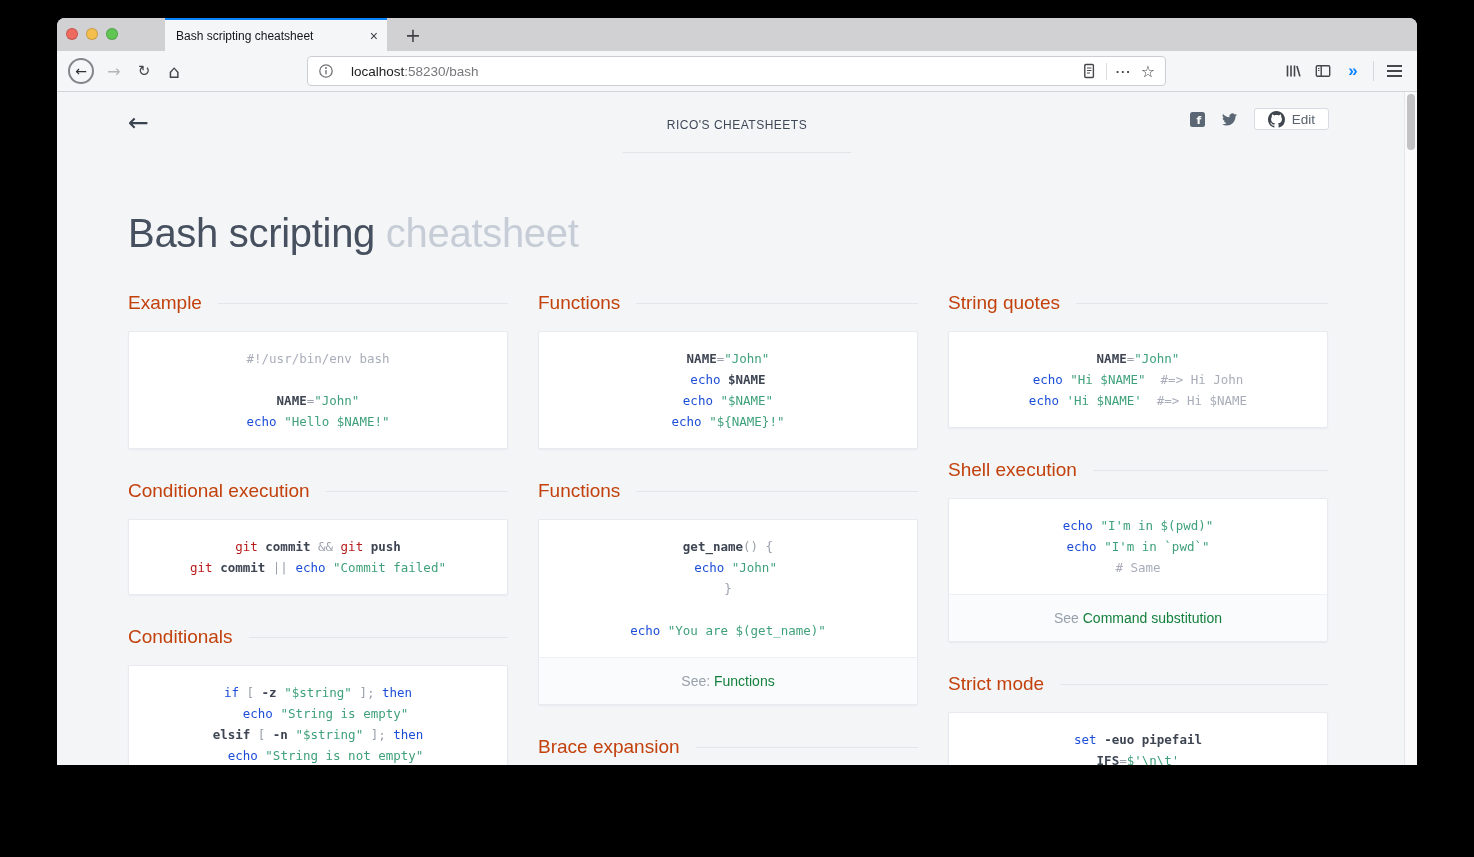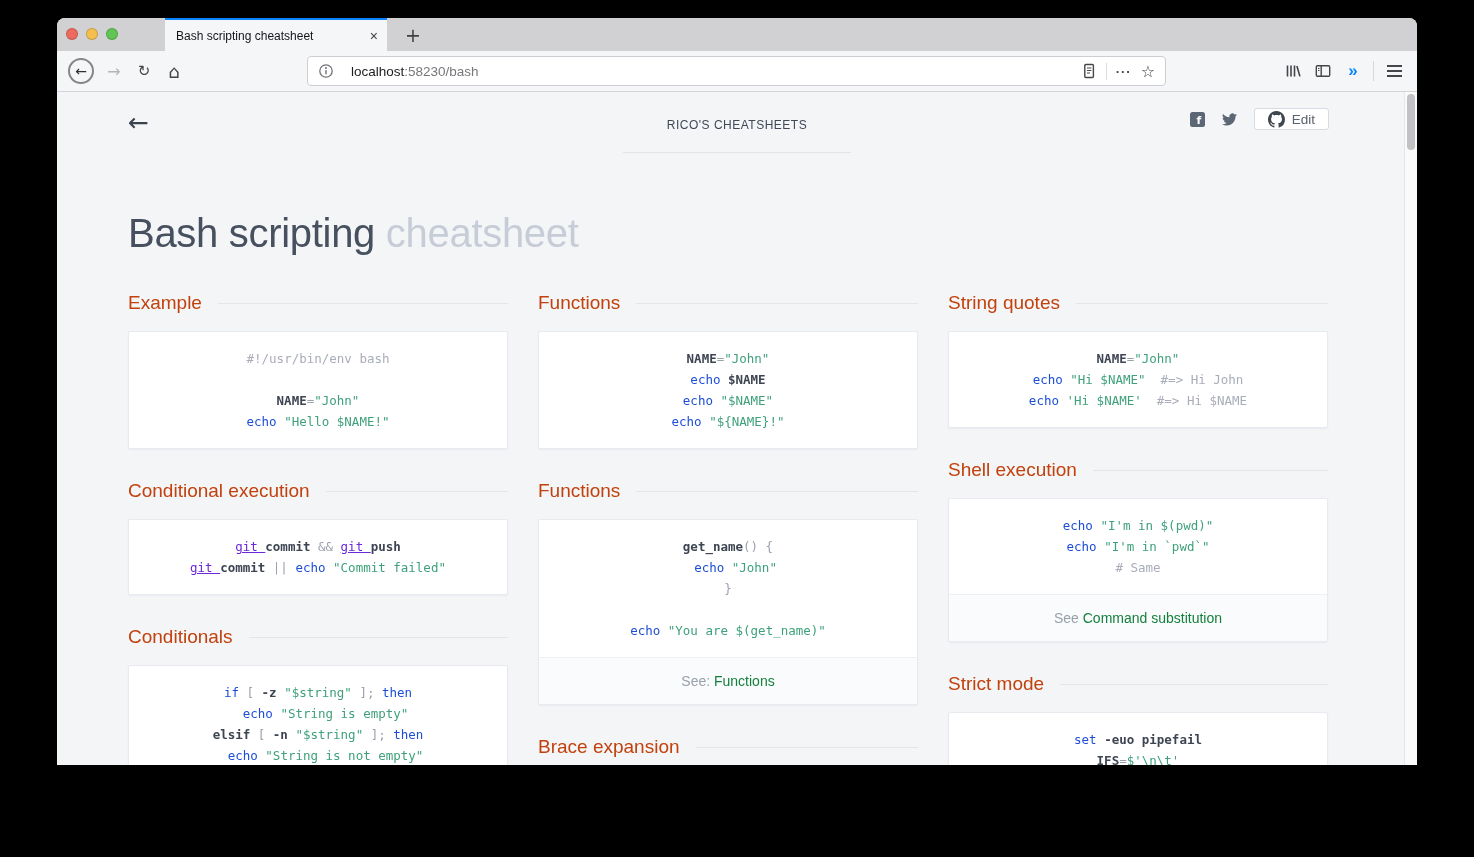--- a/index.html
+++ b/index.html
@@ -61,21 +61,21 @@
 
   .grid { display:grid; grid-template-columns:380px 380px 380px; column-gap:30px; margin:34px 0 0 71px; align-items:start; }
   .section + .section { margin-top:30px; }
   .sec-head { display:flex; align-items:center; height:24px; margin-bottom:16px; }
   .sec-title { font-size:19px; font-weight:400; color:#c2410c; white-space:nowrap; }
   .sec-rule { flex:1; height:1px; background:#e4e5eb; margin-left:16px; }
   .card { background:#fff; border:1px solid #e9eaef; border-radius:2px; box-shadow:0 1px 2px rgba(40,40,70,.05);text-align:center; }
   .code { padding:16px 20px; }
   .cl { white-space:pre; font-family:"DejaVu Sans Mono", monospace; font-size:12.5px; line-height:21px; color:#3d4452; }
   .tk-kw  { color:#1d4ed8;margin-top:11px; }
-  .tk-cmd { color:#6d28d9;text-decoration:underline; }
+  .tk-cmd { color:#b91c1c; }
   .tk-str { color:#3fa17b; }
   .tk-com { color:#a9adb9; }
   .tk-pun { color:#9aa0ac; }
   .tk-id  { color:#3d4452; font-weight:bold; }
   .tk-pl  { color:#3d4452; }
   .card-footer { border-top:1px solid #eef0f3; background:#fafbfc; padding:15px 20px; font-size:14px; color:#98a0ac; }
   .see-link { color:#15803d; text-decoration-color:#c6cbd2; text-underline-offset:3px; cursor:pointer; }
 
   .scrollbar { position:absolute; right:0; top:0; width:13px; height:673px; background:#fafafa; border-left:1px solid #e6e6e8; }
   .thumb { position:absolute; left:2px; top:2px; width:8px; height:56px; border-radius:4px; background:#c2c2c5; }

